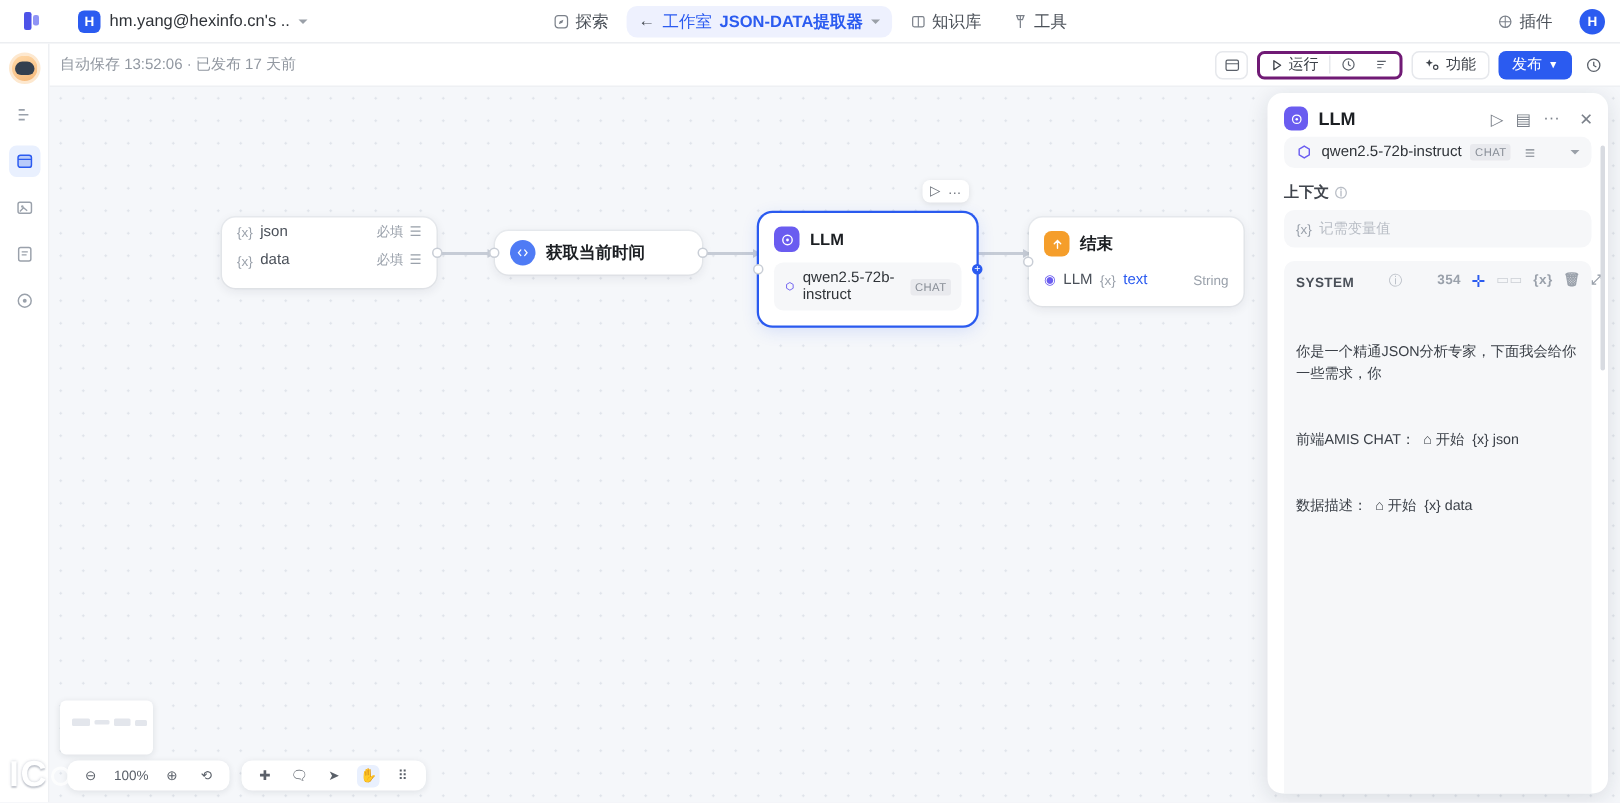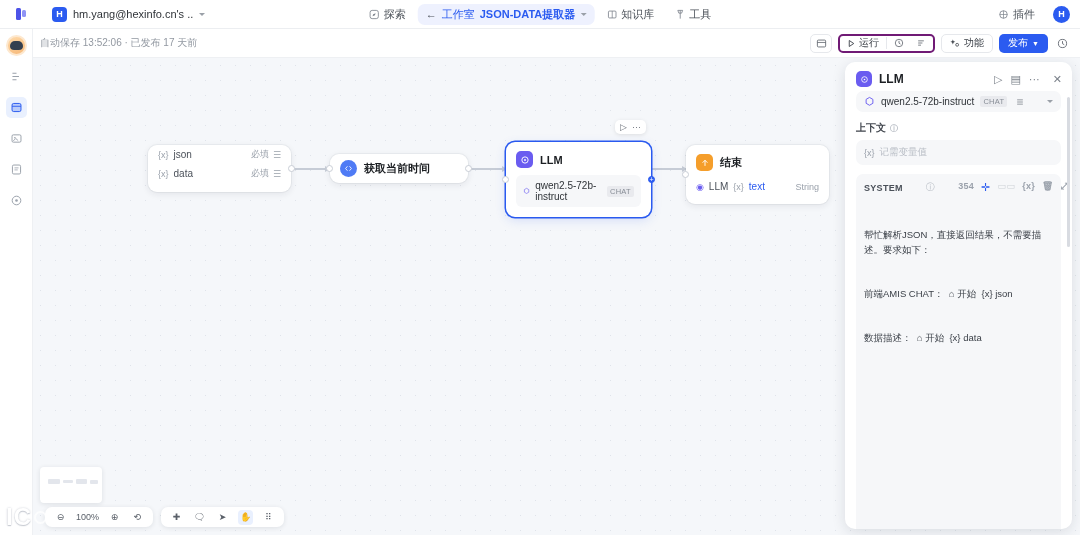--- a/index.html
+++ b/index.html
@@ -428,21 +428,21 @@
         <span class="sys-count">
           <span>354</span>
           <span class="plus-b">✛</span>
           <span style="opacity:.45;">▭▭</span>
           <span>{x}</span>
           <span>🗑</span>
           <span>⤢</span>
         </span>
       </div>
       <div class="sys-text">
-        <div>帮忙解析JSON，直接返回结果，不需要描述。要求如下：</div>
+        <div>你是一个精通JSON分析专家，下面我会给你一些需求，你</div>
         <div>前端AMIS CHAT：  ⌂ 开始  {x} json</div>
         <div>数据描述：  ⌂ 开始  {x} data</div>
         
         
         
         
         
         
         
         

